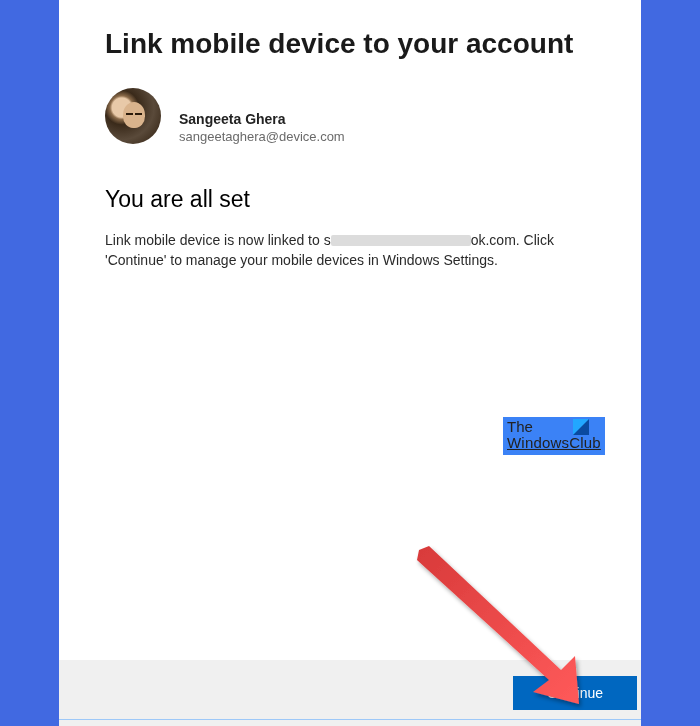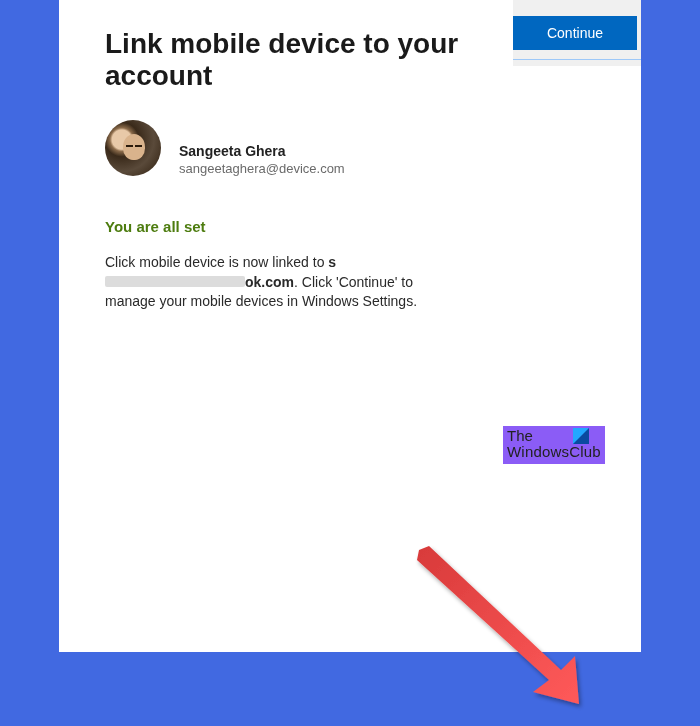--- a/index.html
+++ b/index.html
@@ -8,23 +8,23 @@
       background: #4169e1;
       width: 700px;
       height: 726px;
       overflow: hidden;
       display: flex;
       justify-content: center;
     }
     .window {
       background: #fff;
       width: 582px;
-      height: 652px;
-      display: flex;
-      flex-direction: row;
+      height: 726px;
+      display: flex;
+      flex-direction: column;
       position: relative;
     }
     .content {
       padding: 28px 46px 0 46px;
       flex: 1;
       position: relative;
     }
     .page-title {
       font-size: 28px;
       font-weight: 600;
@@ -62,61 +62,61 @@
       top: 22px;
       left: 20px;
       width: 18px;
       height: 8px;
       background: radial-gradient(ellipse at 25% 50%, #2a1a0a 0 20%, transparent 21%), radial-gradient(ellipse at 75% 50%, #2a1a0a 0 20%, transparent 21%);
     }
     .user-info { display: flex; flex-direction: column; }
     .user-name { font-size: 14px; font-weight: 600; color: #222; }
     .user-email { font-size: 13px; color: #6a6a6a; margin-top: 2px; }
     .section-title {
-      font-size: 15px;
-      font-weight: 700;
-      color: #4d7c0f;
+      font-size: 23px;
+      font-weight: 400;
+      color: #000000;
       margin-bottom: 18px;
     }
     .body-text {
       font-size: 14px;
       color: #2a2a2a;
       line-height: 1.4;
       max-width: 470px;
     }
-    .body-text b { font-weight: 700; }
+    .body-text b { font-weight: 400; }
     .redact {
       display: inline-block;
       width: 140px;
       height: 11px;
       background: #dcdcdc;
       border-radius: 2px;
       vertical-align: middle;
       position: relative;
       top: -1px;
     }
     .watermark {
       position: absolute;
-      top: 426px;
+      top: 417px;
       left: 444px;
-      background: #8b5cf6;
+      background: #3b82f6;
       padding: 2px 4px 4px 4px;
       line-height: 1.05;
     }
     .watermark-row1 {
       display: flex;
       align-items: flex-start;
       gap: 40px;
     }
     .wm-the { font-size: 15px; font-weight: 400; color: #222; }
     .wm-sq {
       width: 16px; height: 16px;
       background: linear-gradient(135deg, #22a7ff 0%, #22a7ff 48%, #0a4aa0 52%, #0a4aa0 100%);
     }
-    .wm-brand { font-size: 15px; font-weight: 400; color: #222; letter-spacing: 0.2px; }
+    .wm-brand { font-size: 15px; font-weight: 400; color: #222; letter-spacing: 0.2px; text-decoration: underline; }
     
     .arrow-svg {
       position: absolute;
       top: 542px;
       left: 352px;
       width: 200px;
       height: 180px;
       pointer-events: none;
       z-index: 5;
     }
@@ -162,21 +162,21 @@
       <div class="avatar"></div>
       <div class="user-info">
         <span class="user-name">Sangeeta Ghera</span>
         <span class="user-email">sangeetaghera@device.com</span>
       </div>
     </div>
 
     <h2 class="section-title">You are all set</h2>
 
     <p class="body-text">
-      <span>Click mobile device is now linked to </span><b><span>s</span><span class="redact"></span><span>ok.com</span></b><span>. Click 'Continue' to manage your mobile devices in Windows Settings.</span>
+      <span>Link mobile device is now linked to </span><b><span>s</span><span class="redact"></span><span>ok.com</span></b><span>. Click 'Continue' to manage your mobile devices in Windows Settings.</span>
     </p>
 
     <div class="watermark">
       <div class="watermark-row1">
         <span class="wm-the">The</span>
         <span class="wm-sq"></span>
       </div>
       <div class="wm-brand">WindowsClub</div>
     </div>
 

